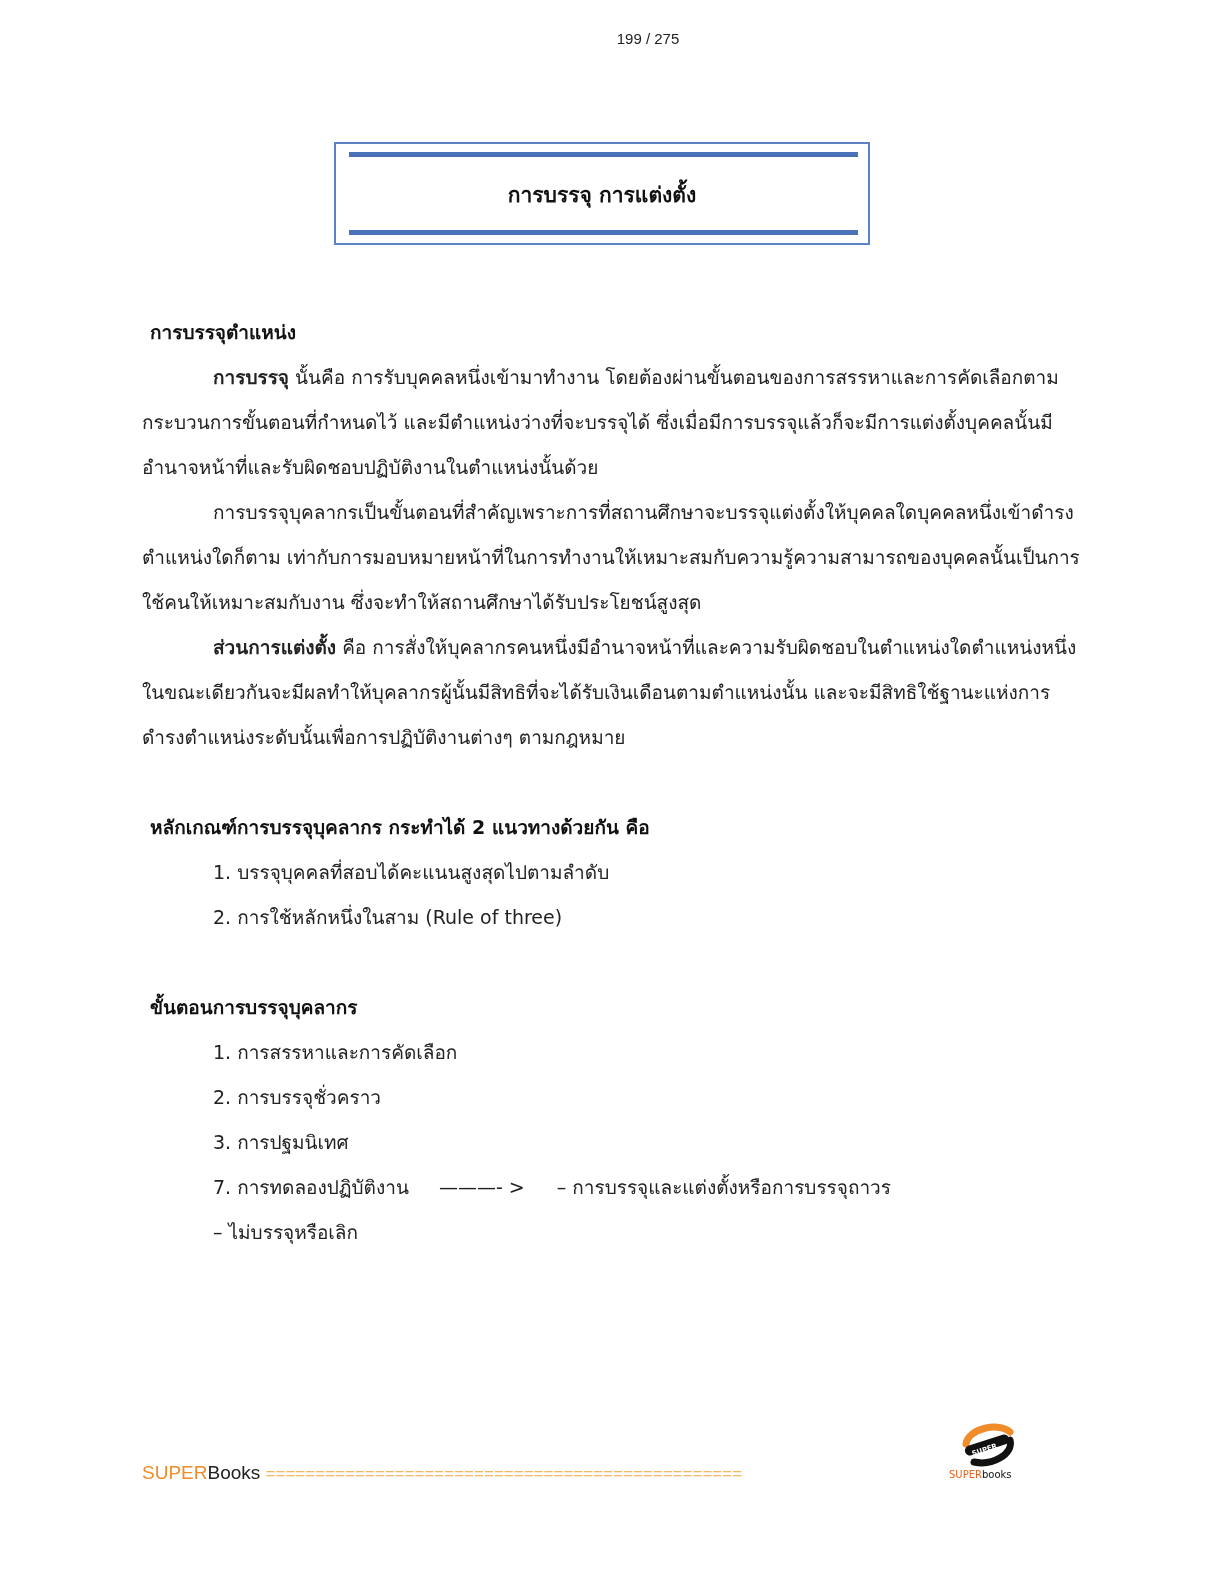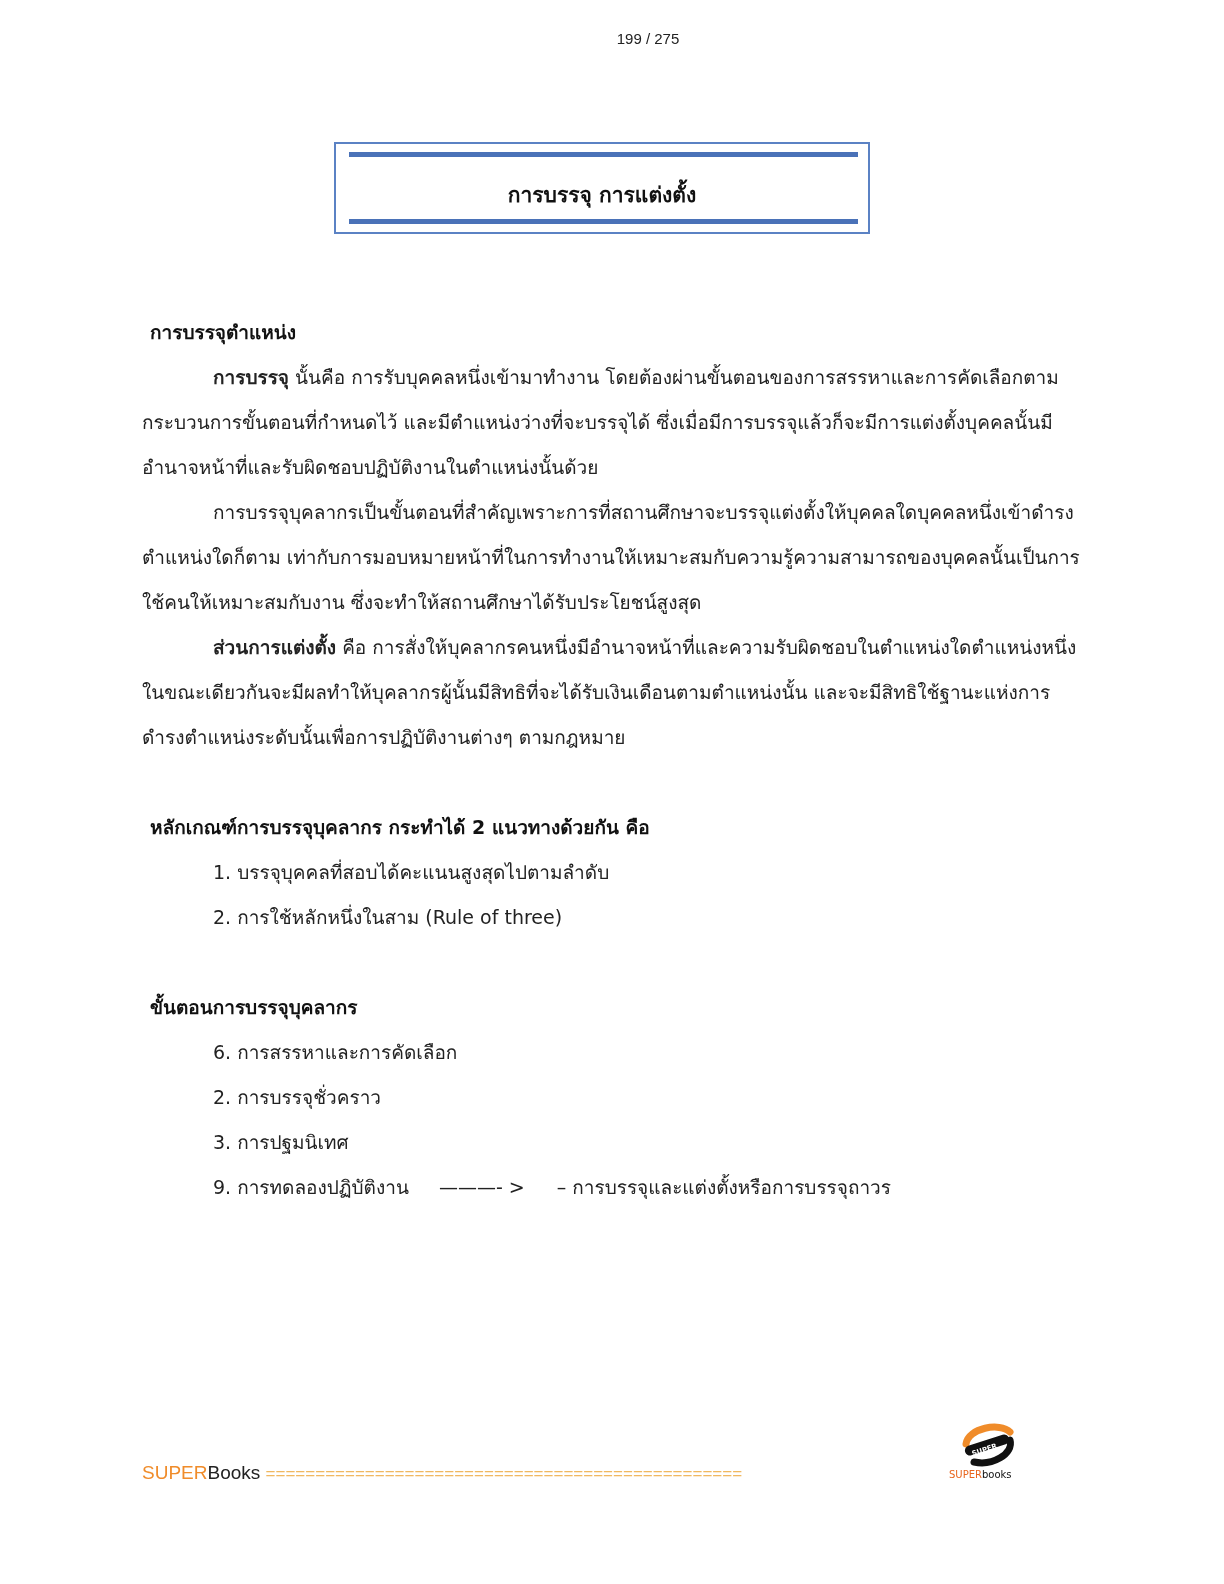--- a/index.html
+++ b/index.html
@@ -8,21 +8,21 @@
       background: #ffffff; color: #222222;
       font-family: "DejaVu Sans", sans-serif;
       overflow: hidden;
     }
     .page-number {
       position: absolute; top: 30px; left: 0; width: 1224px;
       text-align: center; font-family: "Liberation Sans", sans-serif;
       font-size: 15px; color: #222; margin-left: 36px;
     }
     .title-box {
-      position: absolute; left: 334px; top: 142px; width: 536px; height: 92px;
+      position: absolute; left: 334px; top: 142px; width: 536px; height: 103px;
       border: 2px solid #5b82c4; box-sizing: border-box; background: #fff;
     }
     .title-box .bar {
       position: absolute; left: 13px; right: 10px; height: 5px; background: #4a72b8;
     }
     .title-box .bar.top { top: 8px; }
     .title-box .bar.bottom { bottom: 8px; }
     .title-box .title {
       position: absolute; left: 0; right: 0; top: 34px; text-align: center;
       font-weight: bold; font-size: 21px; color: #111;
@@ -81,24 +81,25 @@
   <section>
     <div class="heading">หลักเกณฑ์การบรรจุบุคลากร กระทำได้ 2 แนวทางด้วยกัน คือ</div>
     <div class="list-item">1. บรรจุบุคคลที่สอบได้คะแนนสูงสุดไปตามลำดับ</div>
     <div class="list-item">2. การใช้หลักหนึ่งในสาม (Rule of three)</div>
   </section>
 
   <div class="spacer"></div>
 
   <section>
     <div class="heading">ขั้นตอนการบรรจุบุคลากร</div>
-    <div class="list-item">6. การสรรหาและการคัดเลือก</div>
+    <div class="list-item">1. การสรรหาและการคัดเลือก</div>
     <div class="list-item">2. การบรรจุชั่วคราว</div>
     <div class="list-item">3. การปฐมนิเทศ</div>
-    <div class="list-item"><span>9. การทดลองปฏิบัติงาน</span><span class="arrow">———- &gt;</span><span class="result-a">– การบรรจุและแต่งตั้งหรือการบรรจุถาวร</span></div>
+    <div class="list-item"><span>7. การทดลองปฏิบัติงาน</span><span class="arrow">———- &gt;</span><span class="result-a">– การบรรจุและแต่งตั้งหรือการบรรจุถาวร</span></div>
+    <div class="list-item">– ไม่บรรจุหรือเลิก</div>
   </section>
 </div>
 
 <div class="footer">
   <span class="brand-super">SUPER</span><span class="brand-books">Books</span>
   <span class="rule">================================================</span>
 </div>
 
 <div class="logo">
   <svg width="84" height="56" viewBox="0 0 84 56">

